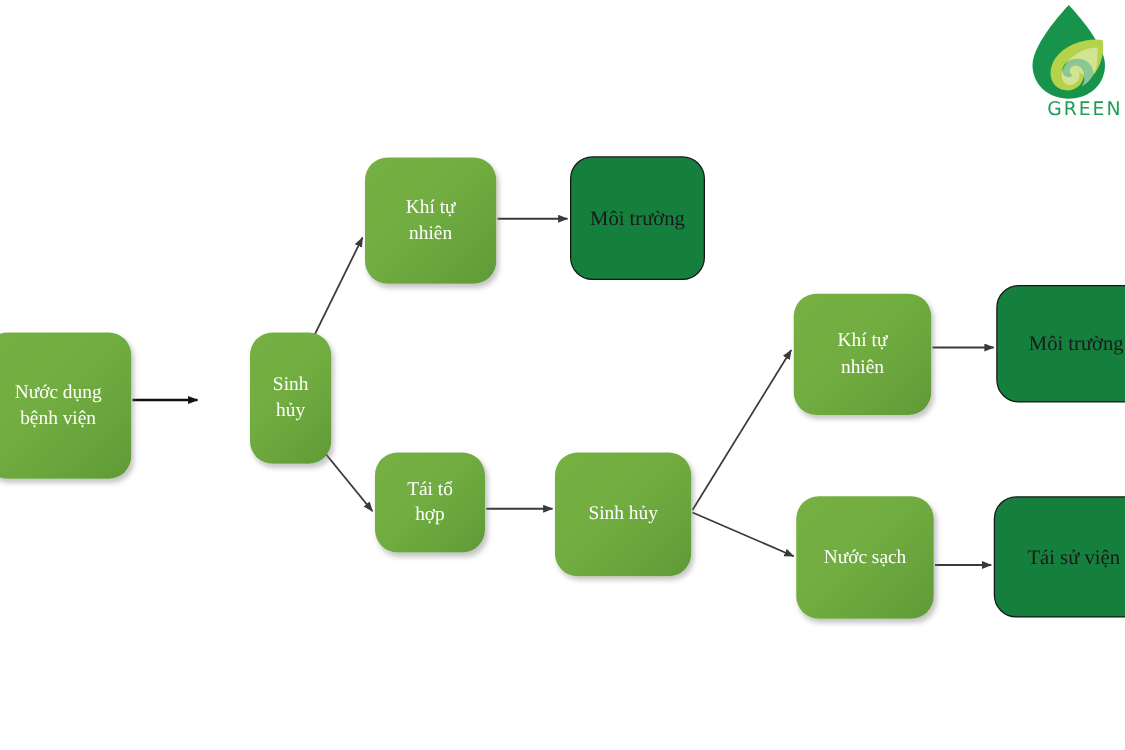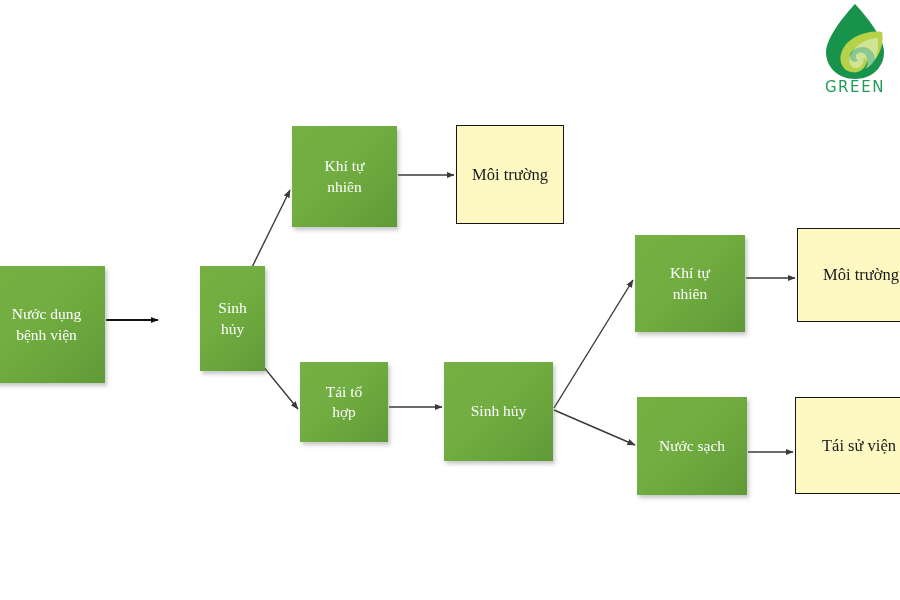--- a/index.html
+++ b/index.html
@@ -34,31 +34,32 @@
 
   
   .node {
     position: absolute;
     display: flex;
     align-items: center;
     justify-content: center;
     text-align: center;
     line-height: 1.32;
     padding: 2px 6px;
+    border-radius: 18px;
   }
 
   .node-green {
     background: linear-gradient(135deg, #76b043 0%, #72ad41 45%, #5f9a37 100%);
     color: #ffffff;
     font-size: 15.5px;
     box-shadow: 2px 3px 4px rgba(120,120,120,0.42);
   }
 
   .node-white {
-    background: #fef9c3;
+    background: #15803d;
     color: #1a1a1a;
     font-size: 16.5px;
     border: 1.6px solid #161616;
   }
 
   .node-label { display: block; white-space: pre-line; }
 
   
   #logo {
     position: absolute;
@@ -66,21 +67,21 @@
     top: 2px;
     width: 86px;
     height: 100px;
   }
   #logo svg { display: block; }
   .logo-text {
     position: absolute;
     left: 0;
     top: 76px;
     width: 86px;
-    text-align: center;
+    text-align: right;
     color: #1f9d55;
     font-family: "DejaVu Sans", sans-serif;
     font-size: 15px;
     letter-spacing: 1.6px;
     font-weight: 400;
   }
 </style>
 </head>
 <body>
 

